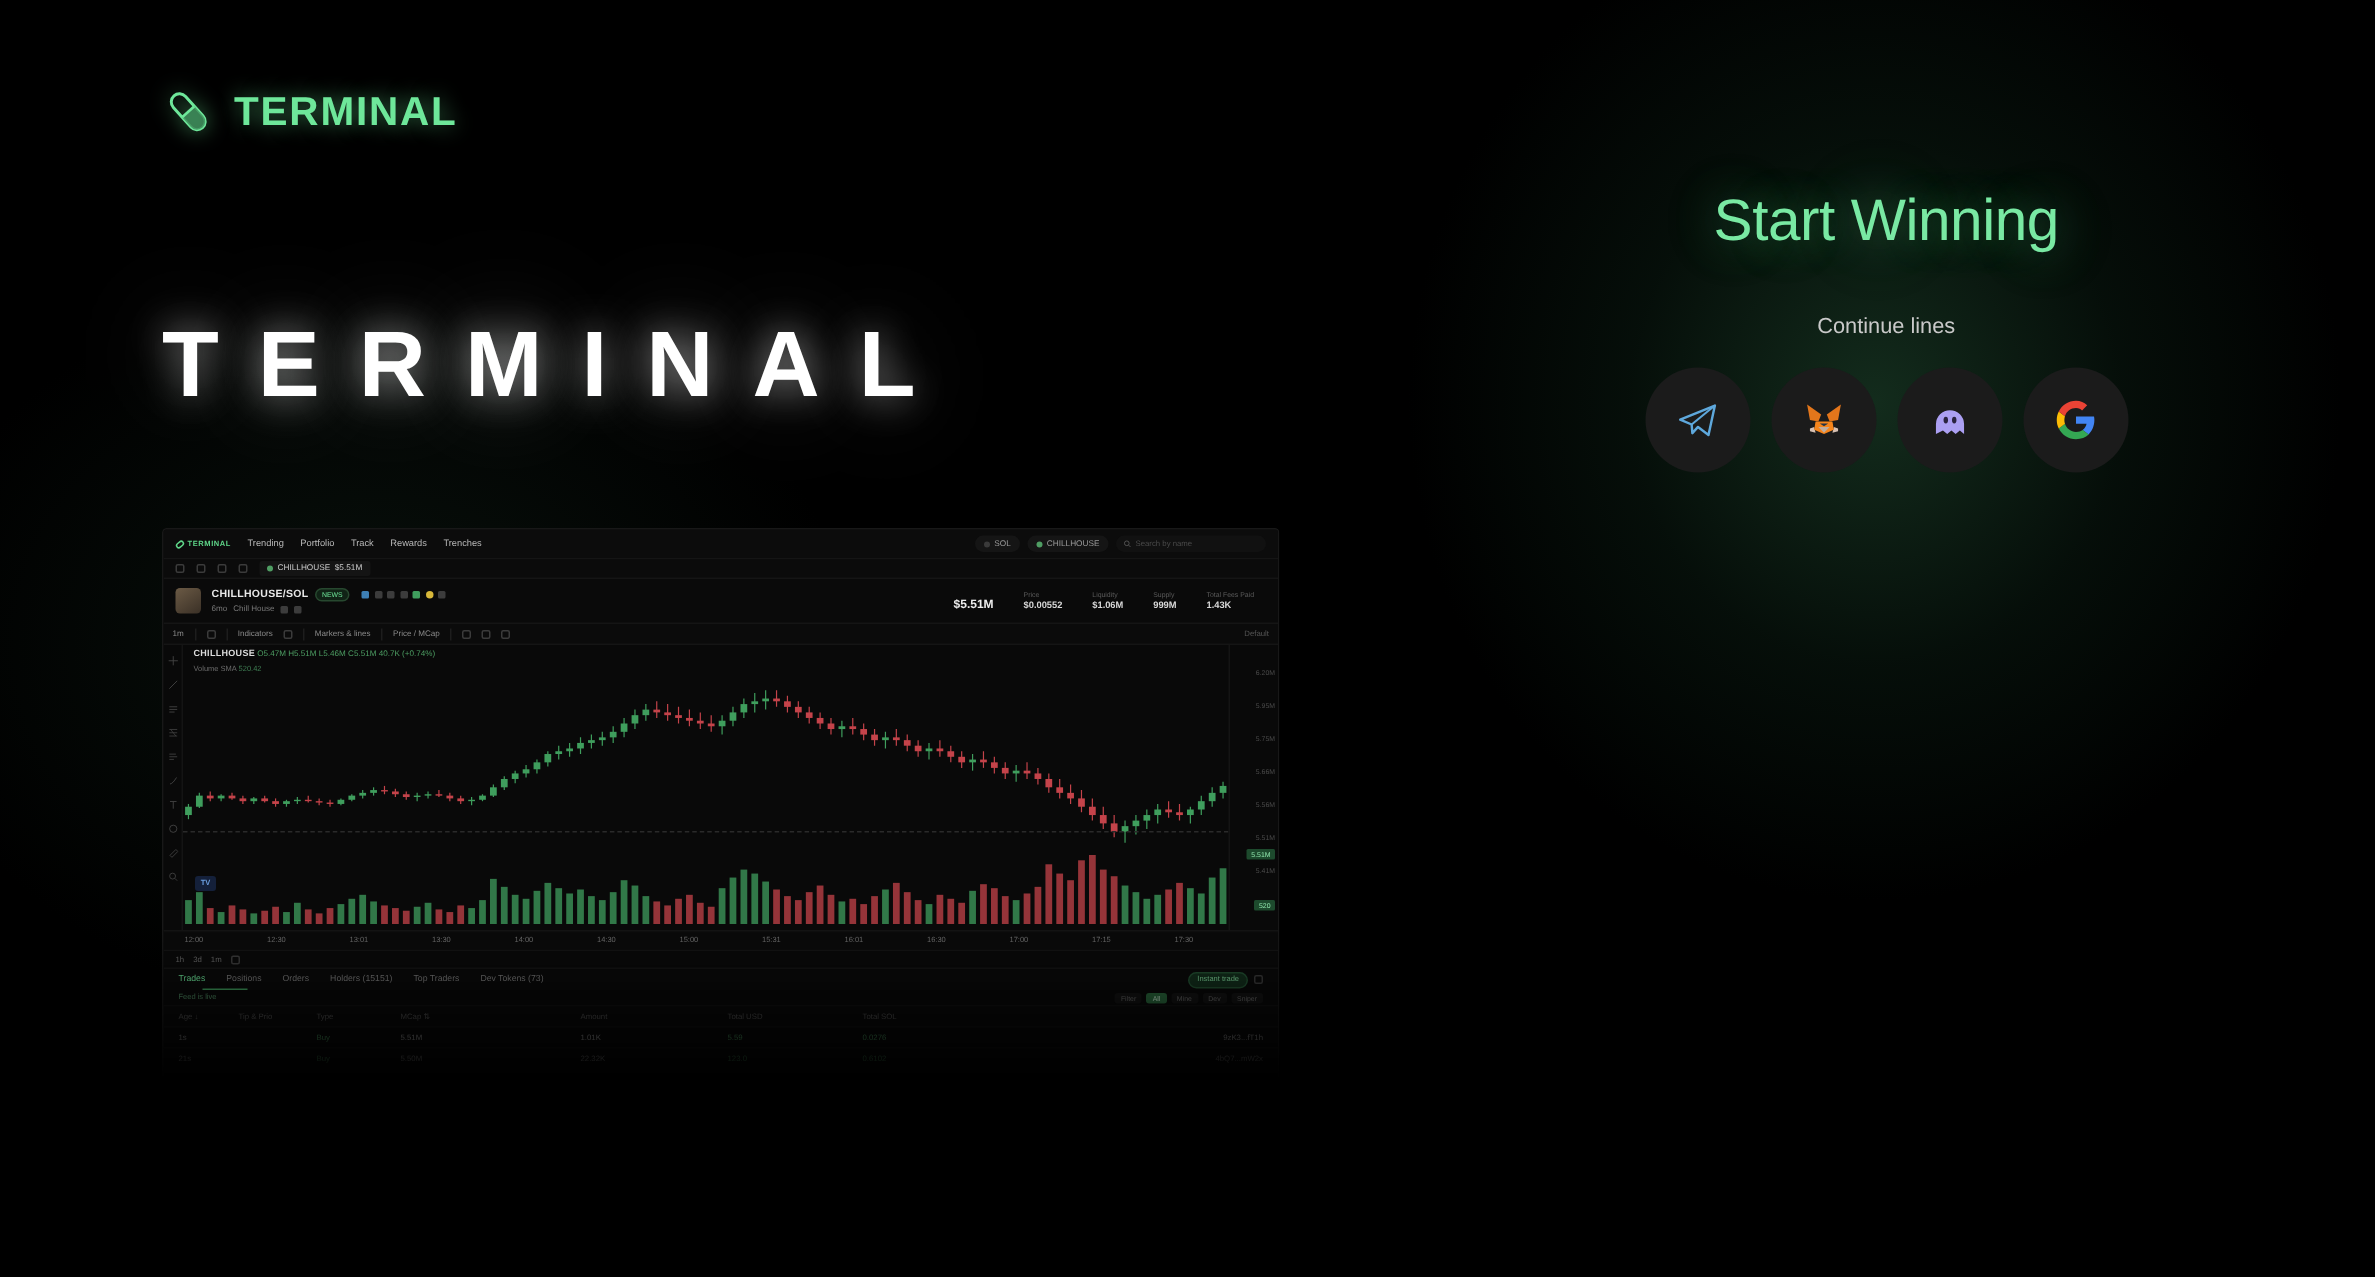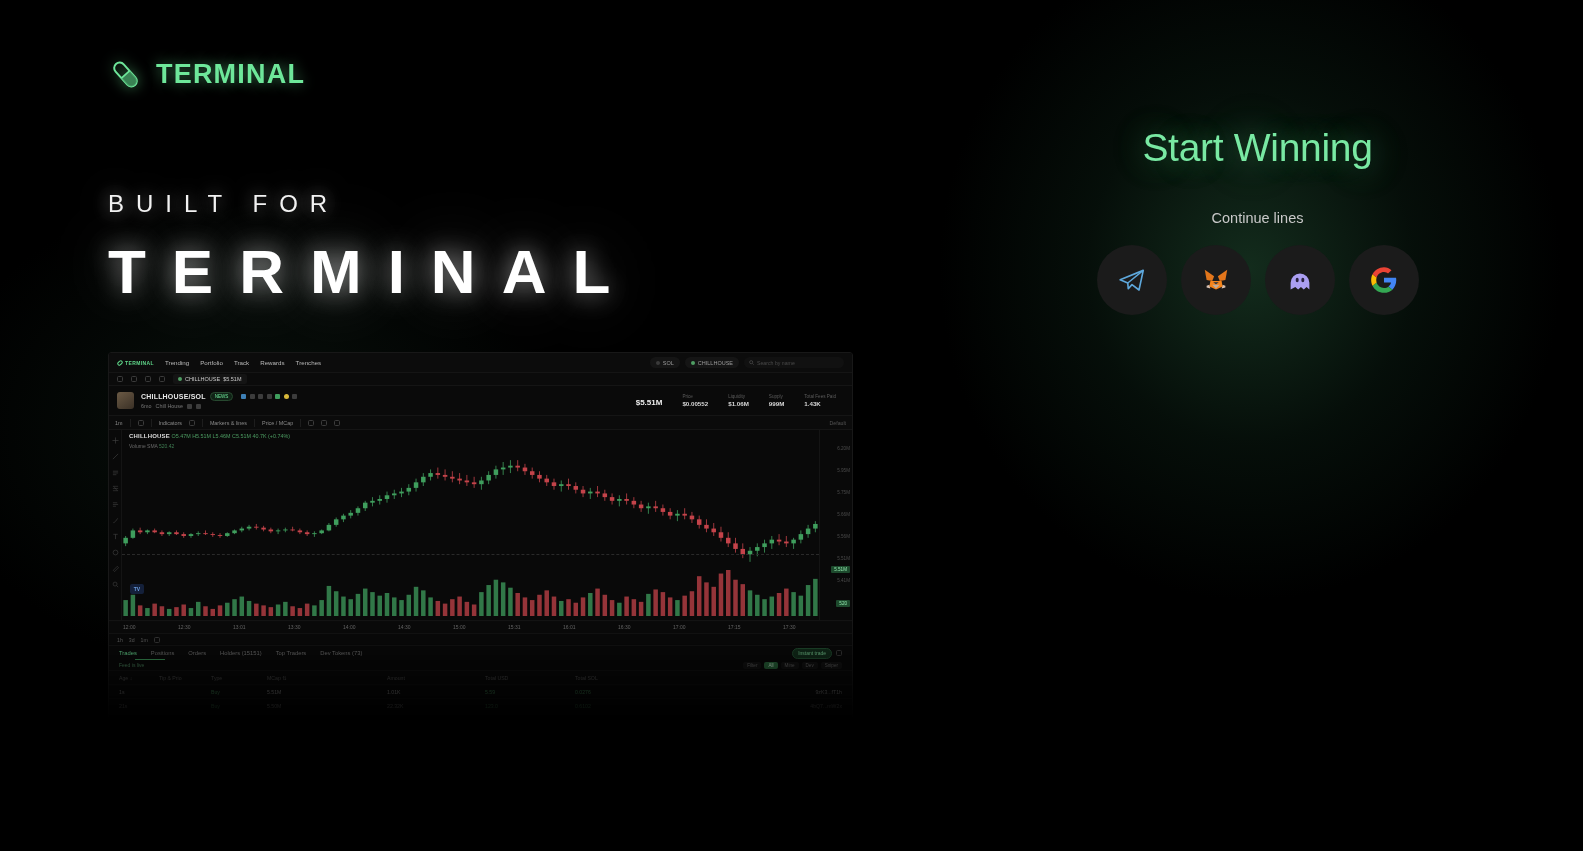--- a/index.html
+++ b/index.html
@@ -178,21 +178,20 @@
     <g transform="rotate(-42 16 16)">
       <rect x="11" y="3" width="10" height="26" rx="5" fill="none" stroke="#6ee79a" stroke-width="1.8"></rect>
       <path d="M11 16h10v8a5 5 0 0 1-10 0z" fill="#3f8f5d" opacity=".85"></path>
       <line x1="11" y1="16" x2="21" y2="16" stroke="#6ee79a" stroke-width="1.6"></line>
     </g>
   </svg>
   <div class="logo-text">TERMINAL</div>
 </div>
 
 <div class="hero">
-  <div class="hero-small">BUILT FOR</div>
   <div class="hero-big">TERMINAL</div>
 </div>
 
 <div class="app">
 
   <div class="topnav">
     <div class="tn-logo">
       <span class="tn-pill"></span>
       <span>TERMINAL</span>
     </div>

